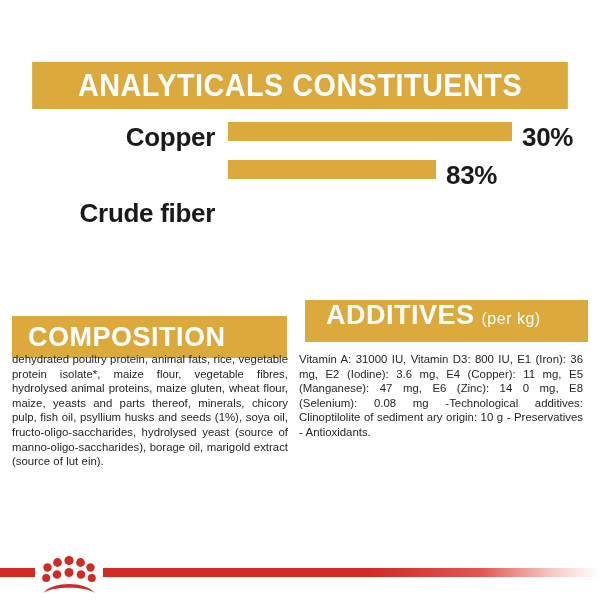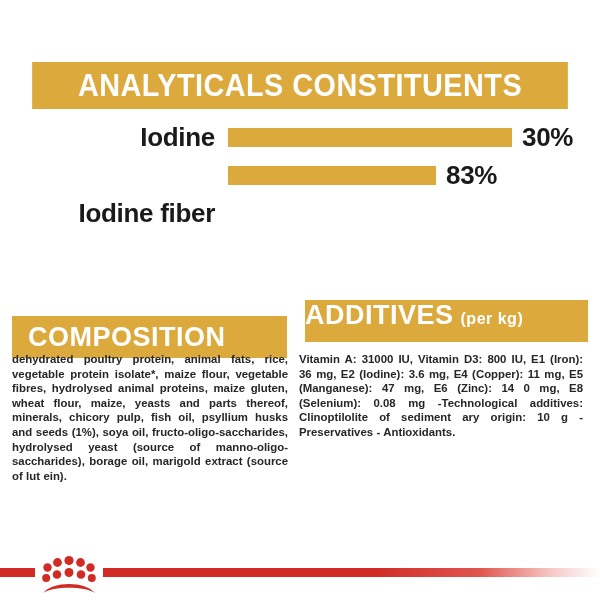--- a/index.html
+++ b/index.html
@@ -61,21 +61,21 @@
     font-weight: bold;
     color: #1a1a1a;
     letter-spacing: -0.3px;
     white-space: nowrap;
   }
   .chart-bar-wrap {
     position: absolute;
     left: 228px;
     right: 0;
     display: flex;
-    align-items: center;
+    align-items: flex-start;
   }
   .chart-bar {
     background: #dca93d;
     height: 19px;
   }
   .chart-value {
     font-size: 26px;
     font-weight: bold;
     color: #1a1a1a;
     margin-left: 10px;
@@ -93,40 +93,39 @@
     padding-left: 16px;
     font-size: 27px;
     font-stretch: condensed;
   }
   .banner-additives {
     position: absolute;
     left: 305px;
     top: 300px;
     width: 283px;
     height: 42px;
-    padding-left: 0;
+    padding-left: 21px;
     font-size: 27px;
     font-stretch: condensed;
     align-items: baseline;
   }
   .banner-additives .banner-sub {
     font-size: 16px;
     margin-left: 7px;
-    font-weight: bold;
+    font-weight: normal;
   }
 
   .body-col {
     position: absolute;
     top: 352px;
     font-size: 11.4px;
     line-height: 14.6px;
     color: #262626;
     text-align: justify;
     word-spacing: 0.2px;
-    font-weight: bold;
   }
   .col-composition {
     left: 12px;
     width: 276px;
   }
   .col-additives {
     left: 299px;
     width: 284px;
   }
 
@@ -169,36 +168,36 @@
 </head>
 <body>
 
 <div class="section-banner banner-main">
   <span class="banner-text">ANALYTICALS CONSTITUENTS</span>
 </div>
 
 <div class="chart">
 
   <div class="chart-row">
-    <span class="chart-label">Iodine</span>
+    <span class="chart-label">Copper</span>
     <span class="chart-bar-wrap">
       <span class="chart-bar" id="bar-0" style="width: 284px;"></span>
       <span class="chart-value">30%</span>
     </span>
   </div>
 
   <div class="chart-row">
     <span class="chart-bar-wrap">
       <span class="chart-bar" id="bar-1" style="width: 208px;"></span>
       <span class="chart-value">83%</span>
     </span>
   </div>
 
   <div class="chart-row">
-    <span class="chart-label">Iodine fiber</span>
+    <span class="chart-label">Crude fiber</span>
   </div>
 
 </div>
 
 <div class="section-banner banner-composition">
   <span>COMPOSITION</span>
 </div>
 <div class="body-col col-composition">dehydrated poultry protein, animal fats, rice, vegetable protein isolate*, maize flour, vegetable fibres, hydrolysed animal proteins, maize gluten, wheat flour, maize, yeasts and parts thereof, minerals, chicory pulp, fish oil, psyllium husks and seeds (1%), soya oil, fructo-oligo-saccharides, hydrolysed yeast (source of manno-oligo-saccharides), borage oil, marigold extract (source of lut ein).</div>
 
 <div class="section-banner banner-additives">

